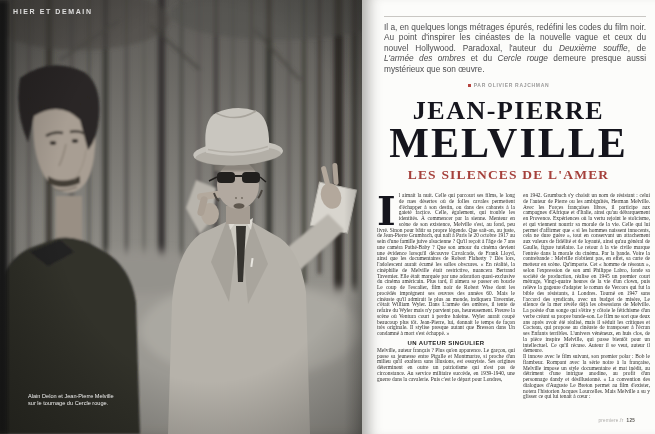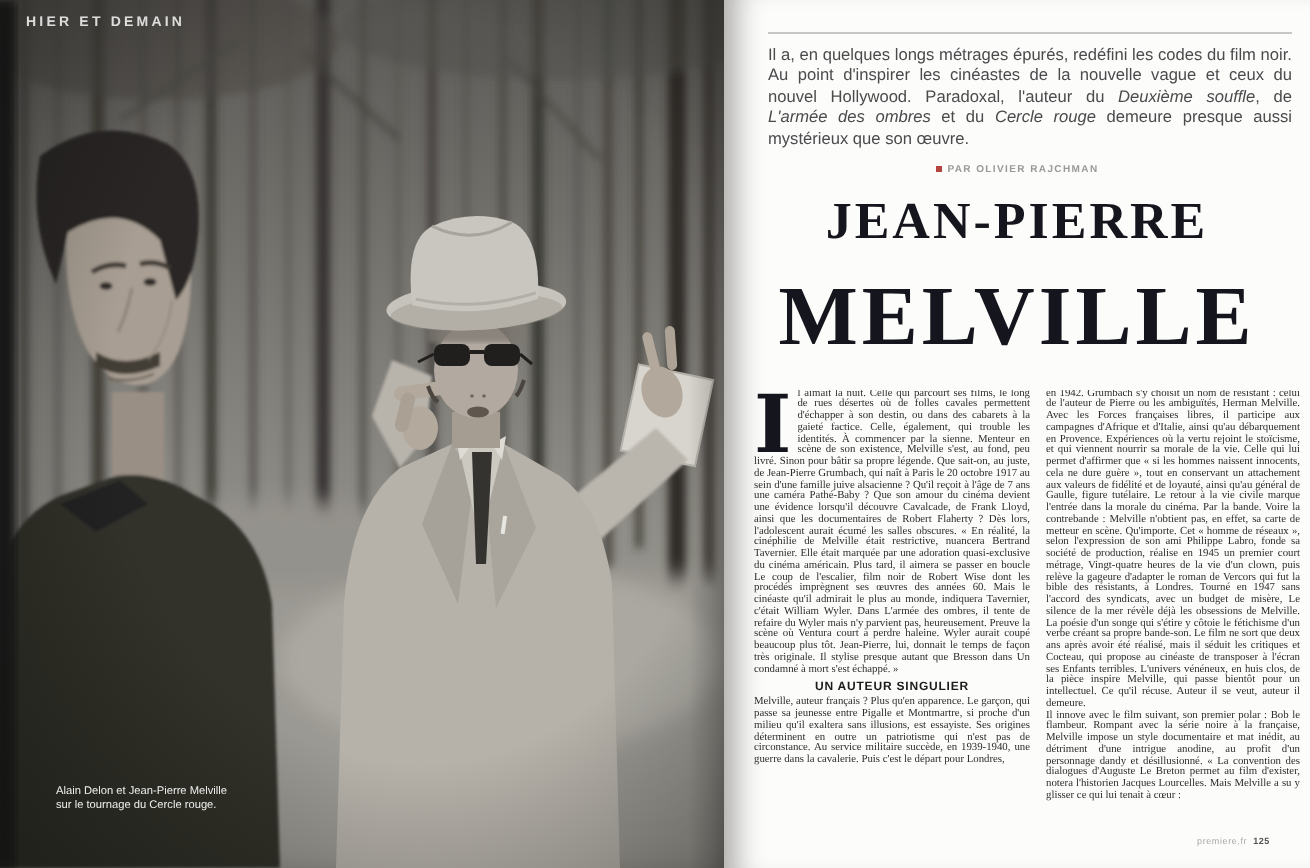--- a/index.html
+++ b/index.html
@@ -41,21 +41,21 @@
   .byline-sq{
     display:inline-block;width:3px;height:3px;background:#b5433e;
     margin-right:3px;vertical-align:middle;
   }
   .title-l1{
     margin:10px 0 0 0;text-align:center;
     font-family:"Liberation Serif",serif;font-weight:bold;
     font-size:26px;line-height:1;letter-spacing:1.5px;color:#15151d;
   }
   .title-l2{
-    margin:16px;text-align:center;
+    margin:0;text-align:center;
     font-family:"Liberation Serif",serif;font-weight:bold;
     font-size:42px;line-height:.92;letter-spacing:2px;color:#15151d;
   }
   .subtitle{
     margin:5px 0 0 0;text-align:center;
     font-family:"Liberation Serif",serif;font-weight:bold;
     font-size:13.5px;line-height:1;letter-spacing:1.2px;color:#a5403b;
   }
   .body-cols{
     display:flex;gap:8px;margin:12px 5px 0 15px;height:222px;overflow:hidden;
@@ -236,20 +236,21 @@
     <div class="top-rule"></div>
 
     <p class="intro"><span>Il a, en quelques longs métrages épurés, redéfini les codes du film noir. Au point d'inspirer les cinéastes de la nouvelle vague et ceux du nouvel Hollywood. Paradoxal, l'auteur du </span><span class="it">Deuxième souffle</span><span>, de </span><span class="it">L'armée des ombres</span><span> et du </span><span class="it">Cercle rouge</span><span> demeure presque aussi mystérieux que son œuvre.</span></p>
 
     <div class="byline">
       <span class="byline-sq"></span><span>PAR OLIVIER RAJCHMAN</span>
     </div>
 
     <h1 class="title-l1">JEAN-PIERRE</h1>
     <h1 class="title-l2">MELVILLE</h1>
+    <h2 class="subtitle">LES SILENCES DE L'AMER</h2>
 
     <div class="body-cols">
       <div class="col1">
         <p><span class="dropcap">I</span><span>l aimait la nuit. Celle qui parcourt ses films, le long de rues désertes où de folles cavales permettent d'échapper à son destin, ou dans des cabarets à la gaieté factice. Celle, également, qui trouble les identités. À commencer par la sienne. Menteur en scène de son existence, Melville s'est, au fond, peu livré. Sinon pour bâtir sa propre légende. Que sait-on, au juste, de Jean-Pierre Grumbach, qui naît à Paris le 20 octobre 1917 au sein d'une famille juive alsacienne ? Qu'il reçoit à l'âge de 7 ans une caméra Pathé-Baby ? Que son amour du cinéma devient une évidence lorsqu'il découvre Cavalcade, de Frank Lloyd, ainsi que les documentaires de Robert Flaherty ? Dès lors, l'adolescent aurait écumé les salles obscures. « En réalité, la cinéphilie de Melville était restrictive, nuancera Bertrand Tavernier. Elle était marquée par une adoration quasi-exclusive du cinéma américain. Plus tard, il aimera se passer en boucle Le coup de l'escalier, film noir de Robert Wise dont les procédés imprègnent ses œuvres des années 60. Mais le cinéaste qu'il admirait le plus au monde, indiquera Tavernier, c'était William Wyler. Dans L'armée des ombres, il tente de refaire du Wyler mais n'y parvient pas, heureusement. Preuve la scène où Ventura court à perdre haleine. Wyler aurait coupé beaucoup plus tôt. Jean-Pierre, lui, donnait le temps de façon très originale. Il stylise presque autant que Bresson dans Un condamné à mort s'est échappé. »</span></p>
         <h3 class="subhead">UN AUTEUR SINGULIER</h3>
         <p>Melville, auteur français ? Plus qu'en apparence. Le garçon, qui passe sa jeunesse entre Pigalle et Montmartre, si proche d'un milieu qu'il exaltera sans illusions, est essayiste. Ses origines déterminent en outre un patriotisme qui n'est pas de circonstance. Au service militaire succède, en 1939-1940, une guerre dans la cavalerie. Puis c'est le départ pour Londres,</p>
       </div>
       <div class="col2">
         <p>en 1942. Grumbach s'y choisit un nom de résistant : celui de l'auteur de Pierre ou les ambiguïtés, Herman Melville. Avec les Forces françaises libres, il participe aux campagnes d'Afrique et d'Italie, ainsi qu'au débarquement en Provence. Expériences où la vertu rejoint le stoïcisme, et qui viennent nourrir sa morale de la vie. Celle qui lui permet d'affirmer que « si les hommes naissent innocents, cela ne dure guère », tout en conservant un attachement aux valeurs de fidélité et de loyauté, ainsi qu'au général de Gaulle, figure tutélaire. Le retour à la vie civile marque l'entrée dans la morale du cinéma. Par la bande. Voire la contrebande : Melville n'obtient pas, en effet, sa carte de metteur en scène. Qu'importe. Cet « homme de réseaux », selon l'expression de son ami Philippe Labro, fonde sa société de production, réalise en 1945 un premier court métrage, Vingt-quatre heures de la vie d'un clown, puis relève la gageure d'adapter le roman de Vercors qui fut la bible des résistants, à Londres. Tourné en 1947 sans l'accord des syndicats, avec un budget de misère, Le silence de la mer révèle déjà les obsessions de Melville. La poésie d'un songe qui s'étire y côtoie le fétichisme d'un verbe créant sa propre bande-son. Le film ne sort que deux ans après avoir été réalisé, mais il séduit les critiques et Cocteau, qui propose au cinéaste de transposer à l'écran ses Enfants terribles. L'univers vénéneux, en huis clos, de la pièce inspire Melville, qui passe bientôt pour un intellectuel. Ce qu'il récuse. Auteur il se veut, auteur il demeure.</p>
         <p>Il innove avec le film suivant, son premier polar : Bob le flambeur. Rompant avec la série noire à la française, Melville impose un style documentaire et mat inédit, au détriment d'une intrigue anodine, au profit d'un personnage dandy et désillusionné. « La convention des dialogues d'Auguste Le Breton permet au film d'exister, notera l'historien Jacques Lourcelles. Mais Melville a su y glisser ce qui lui tenait à cœur :</p>

